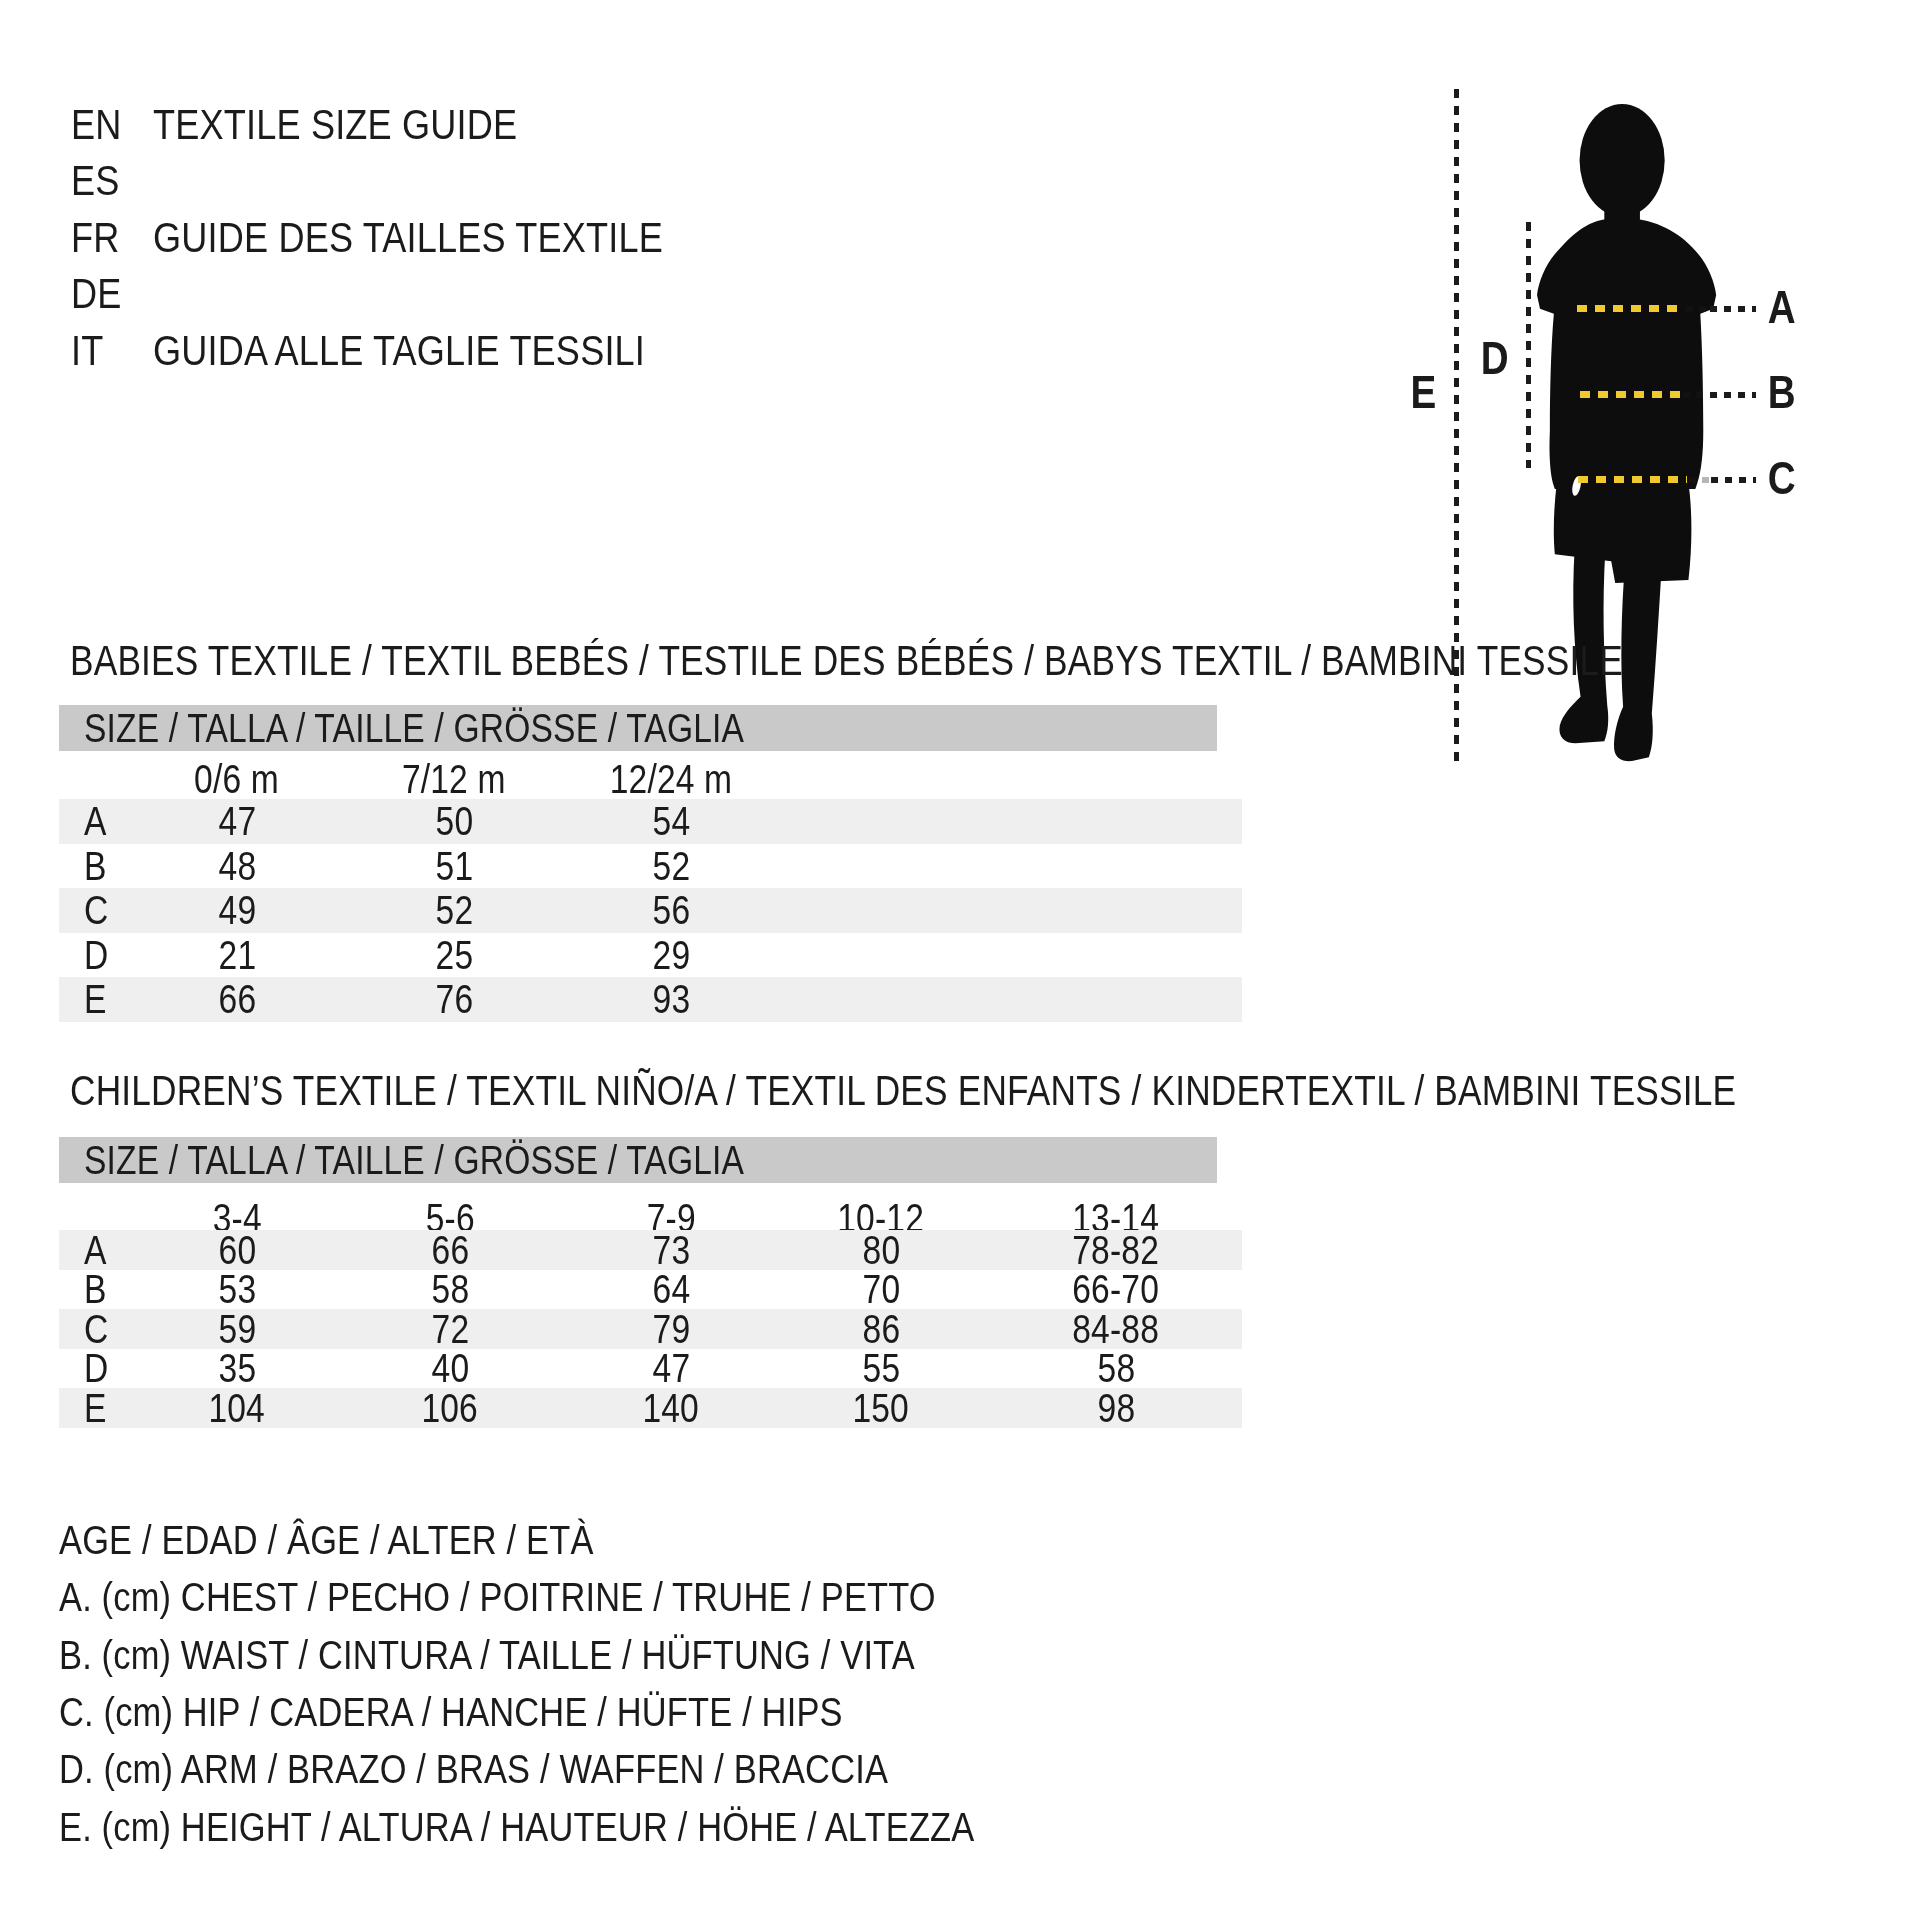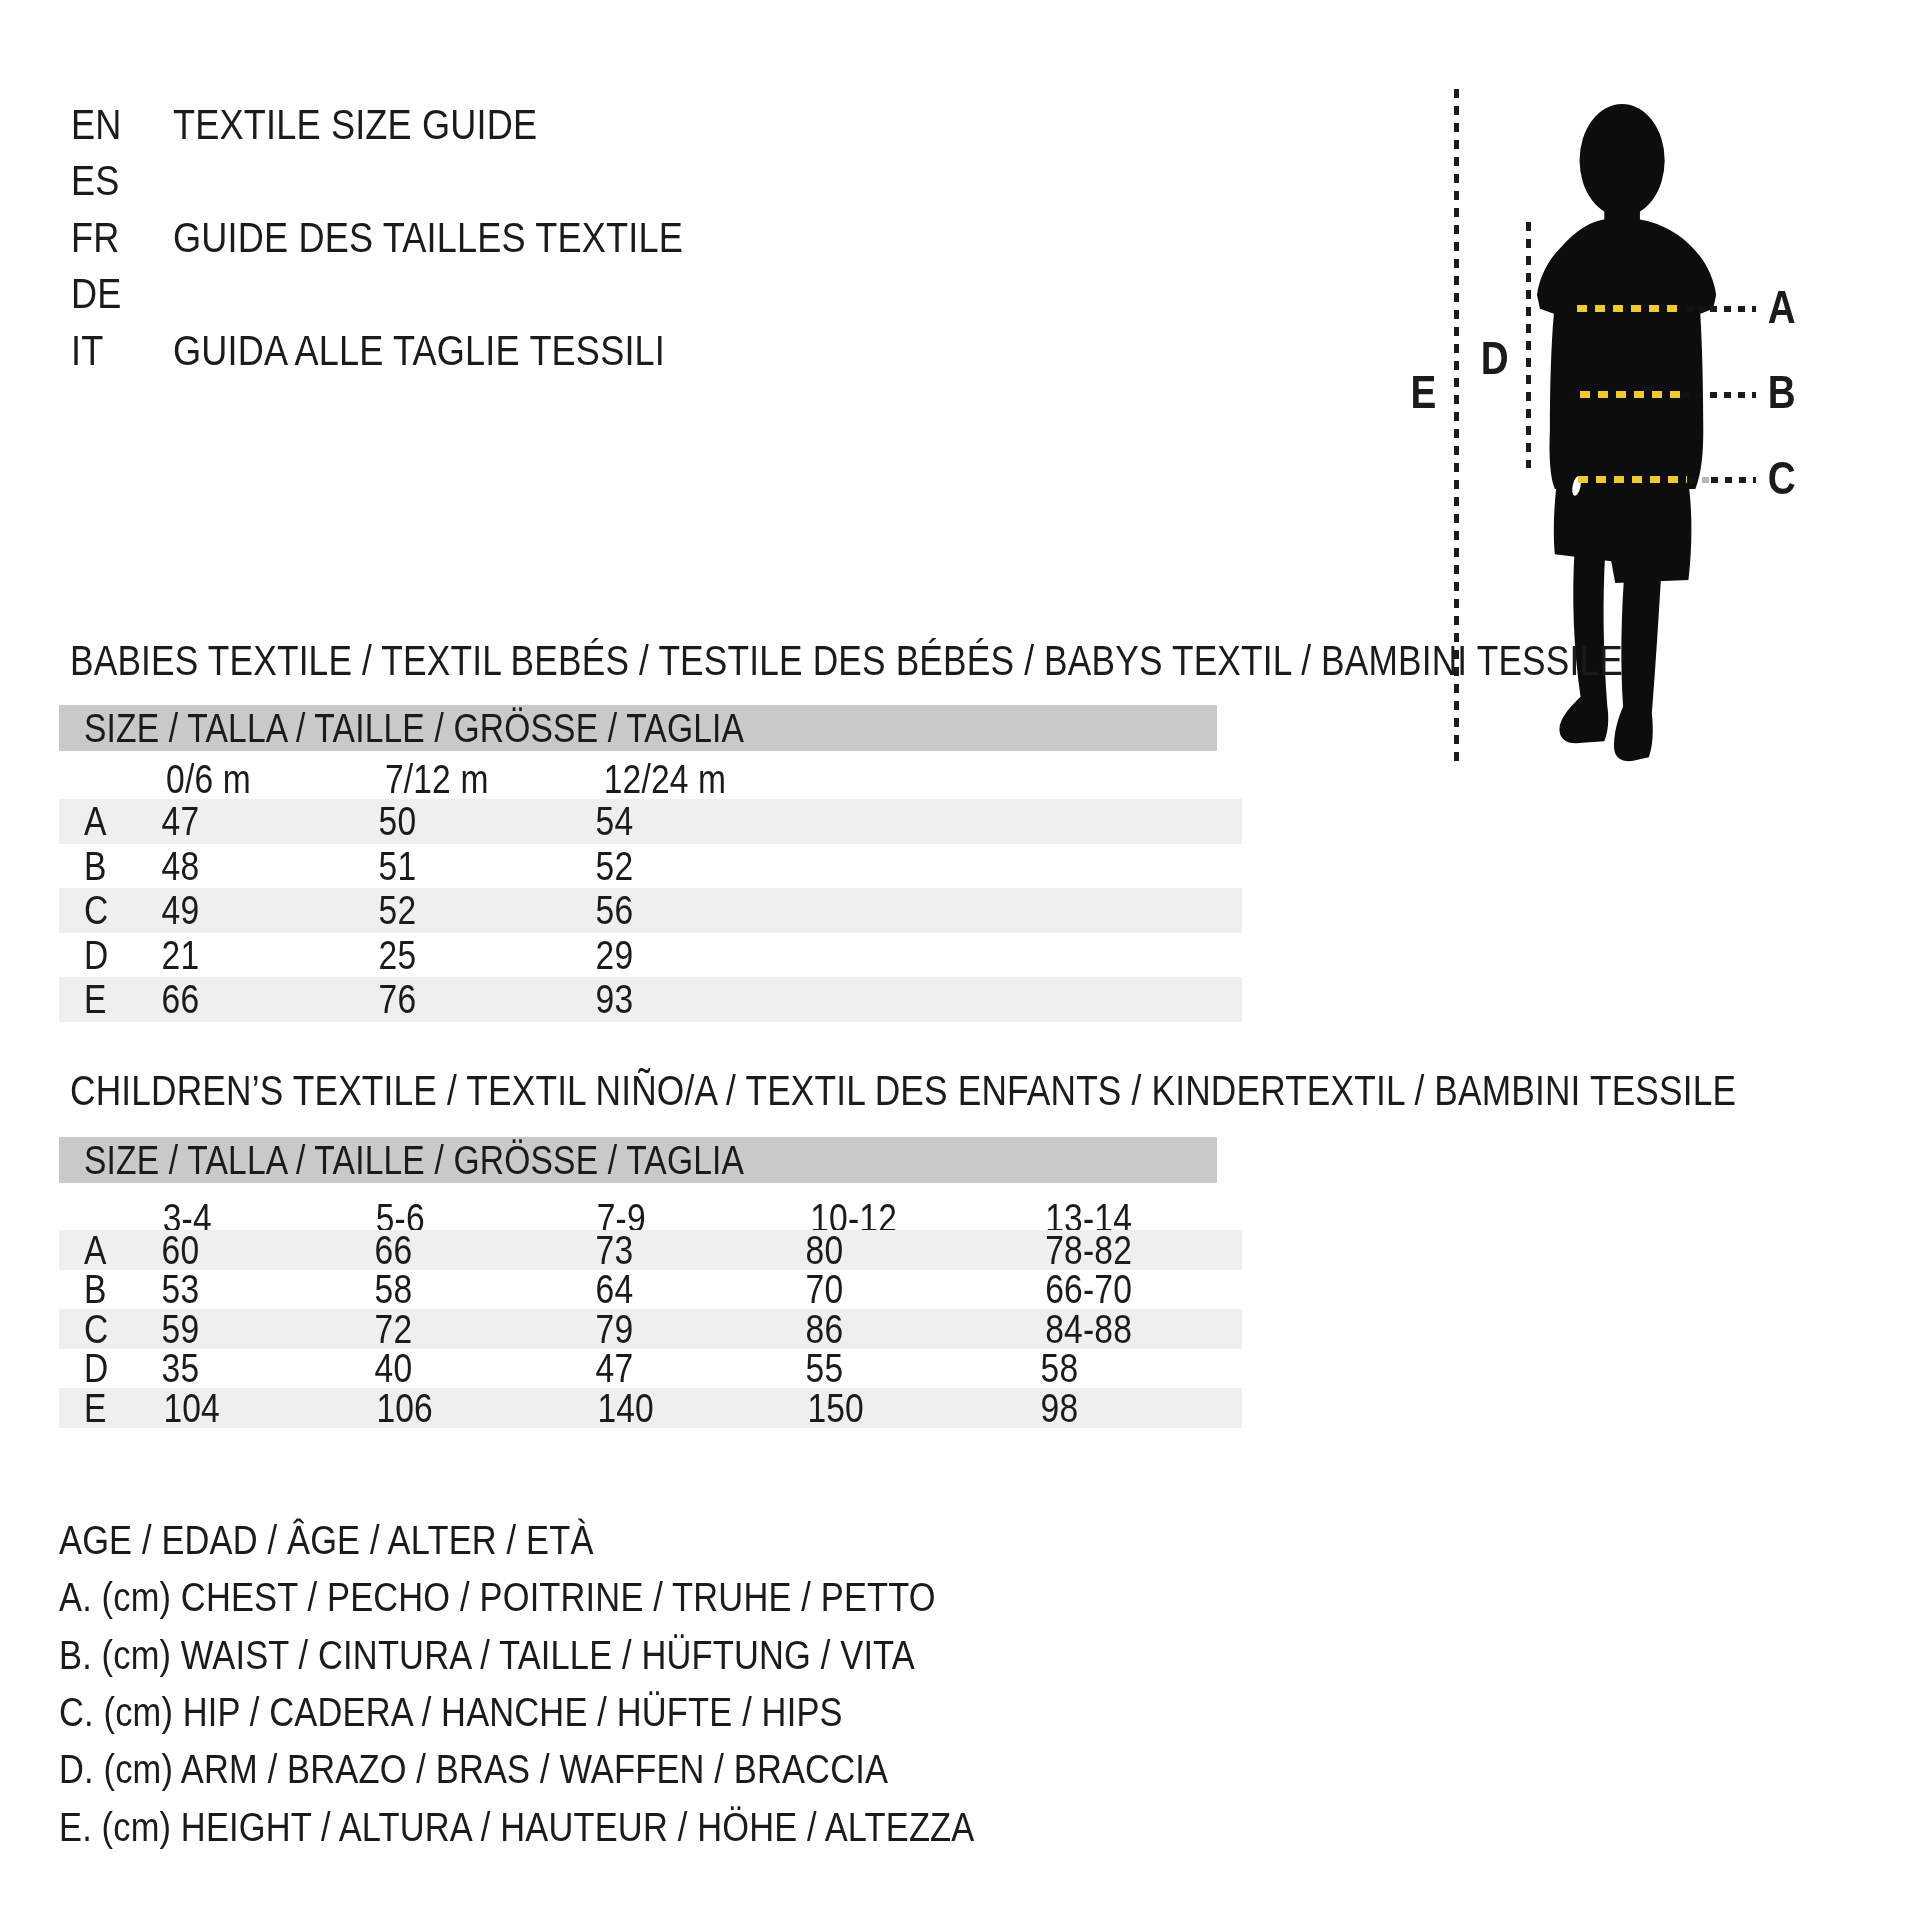--- a/index.html
+++ b/index.html
@@ -17,35 +17,35 @@
     overflow:hidden;
   }
   .abs{position:absolute;}
   
   .cnd{display:inline-block;transform:scaleX(0.84);transform-origin:0 50%;white-space:nowrap;letter-spacing:0.2px;}
   .cndc{display:inline-block;transform:scaleX(0.84);transform-origin:50% 50%;white-space:nowrap;letter-spacing:0.2px;}
 
   
   .lang-row{left:0;width:693px;height:48px;line-height:48px;font-size:43px;}
   .lang-code{position:absolute;left:71px;top:0;}
-  .lang-title{position:absolute;left:153px;top:0;margin-left:20px;}
+  .lang-title{position:absolute;left:153px;top:0;}
 
   
   .section-heading{left:70px;width:1584px;height:48px;line-height:48px;font-size:42px;}
 
   
   .size-bar{left:59px;width:1158px;height:46px;line-height:46px;background:var(--bar);padding-left:25px;font-size:40px;}
 
   
   .col-header-row,.t-row{left:59px;width:1183px;}
   .col-header-row{height:44px;line-height:44px;font-size:40px;}
   .t-row{font-size:40px;}
   .t-row.stripe{background:var(--stripe);}
   .row-letter{position:absolute;left:25px;top:0;}
-  .cell{position:absolute;top:0;width:158px;}
+  .cell{position:absolute;top:0;width:158px;text-align:center;}
   
   .bt-c0{left:99px;} .bt-c1{left:316px;} .bt-c2{left:533px;}
   
   .ct-c0{left:99px;} .ct-c1{left:312px;} .ct-c2{left:533px;} .ct-c3{left:743px;} .ct-c4{left:978px;}
   .b-row{height:45px;line-height:45px;}
   .c-row{height:40px;line-height:40px;}
 
   
   .legend-line{left:59px;width:1188px;height:48px;line-height:48px;font-size:41px;}
 

